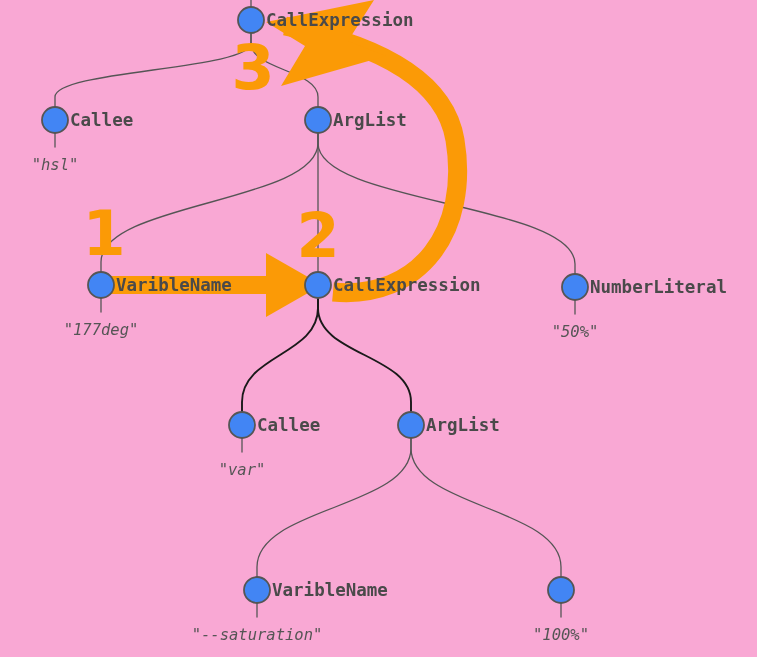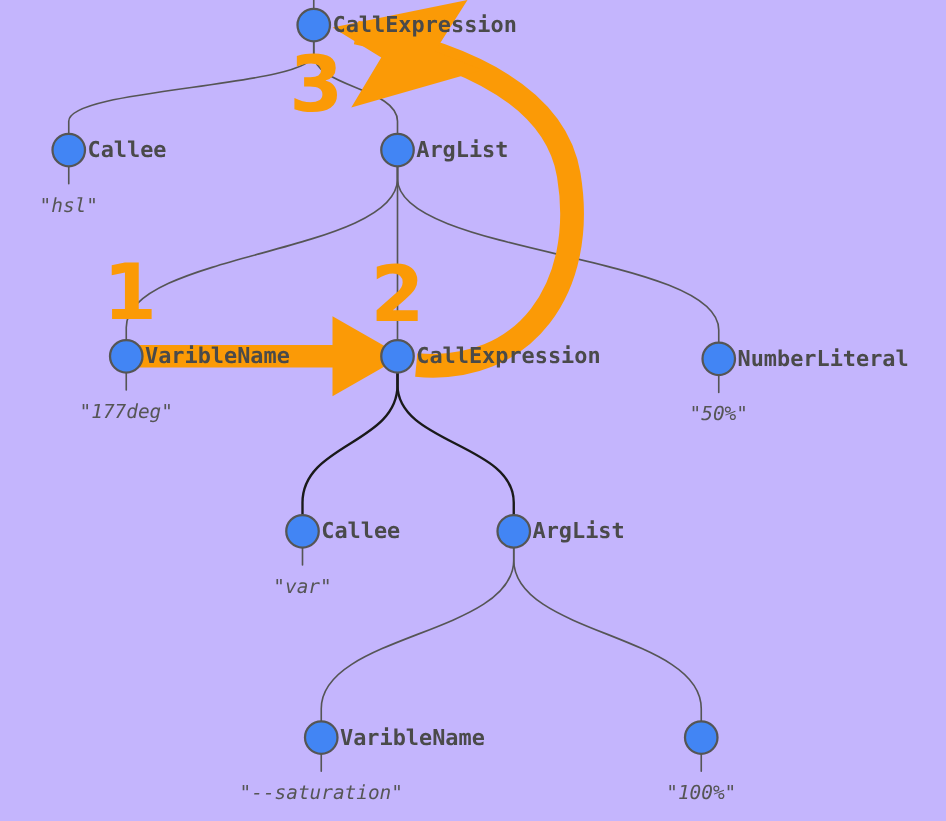--- a/index.html
+++ b/index.html
@@ -7,21 +7,21 @@
     padding: 0;
     background: #ffffff;
   }
   body {
     font-family: "DejaVu Sans Mono", "Liberation Mono", monospace;
   }
   #stage {
     position: relative;
     width: 757px;
     height: 657px;
-    background: #c4b5fd;
+    background: #f9a8d4;
     overflow: hidden;
   }
   #graph {
     position: absolute;
     left: 0;
     top: 0;
     width: 757px;
     height: 657px;
   }
   .node-label {

